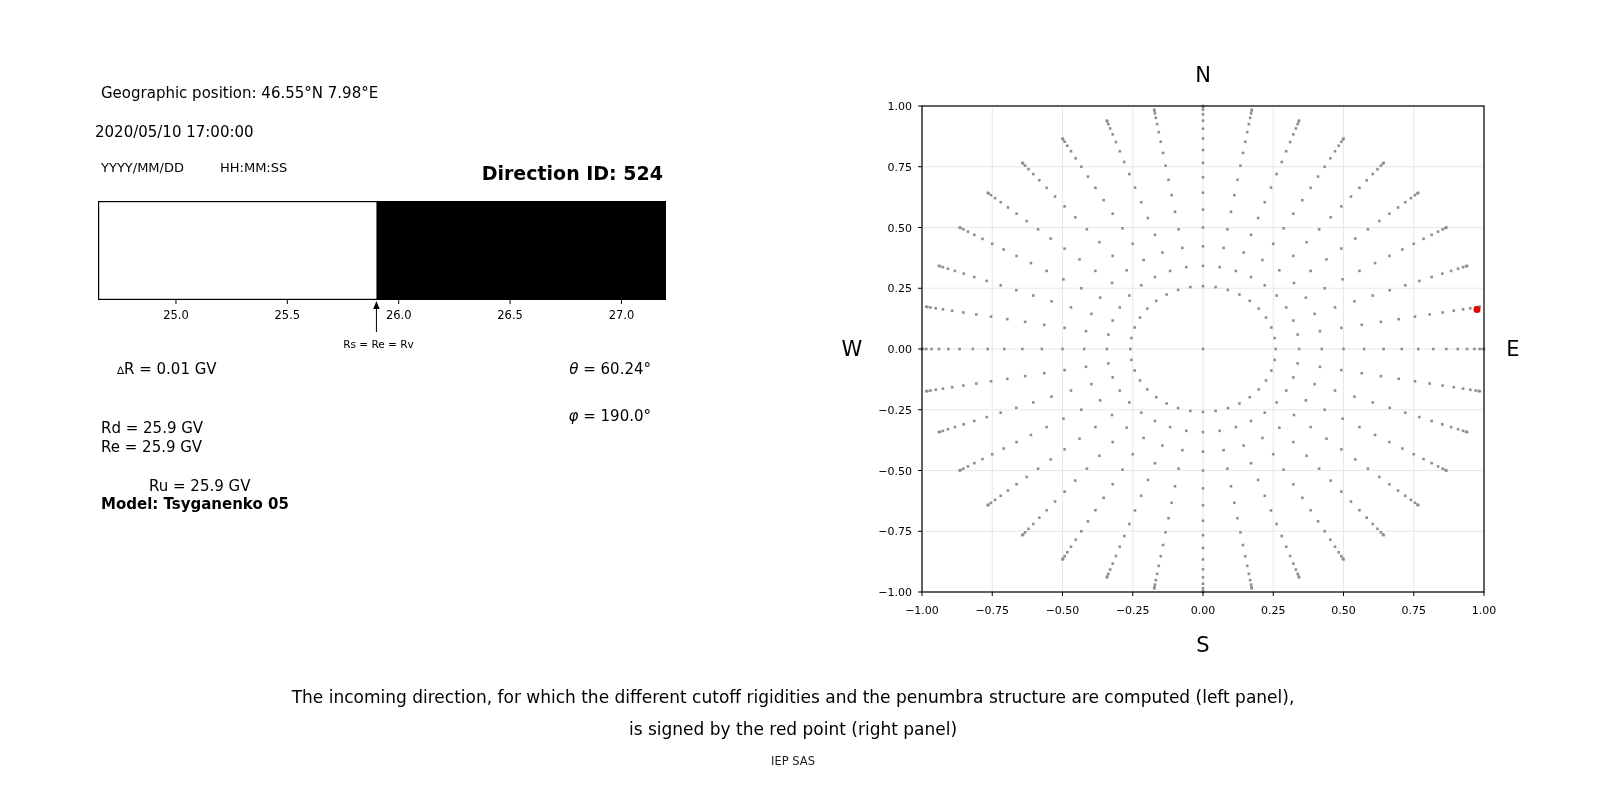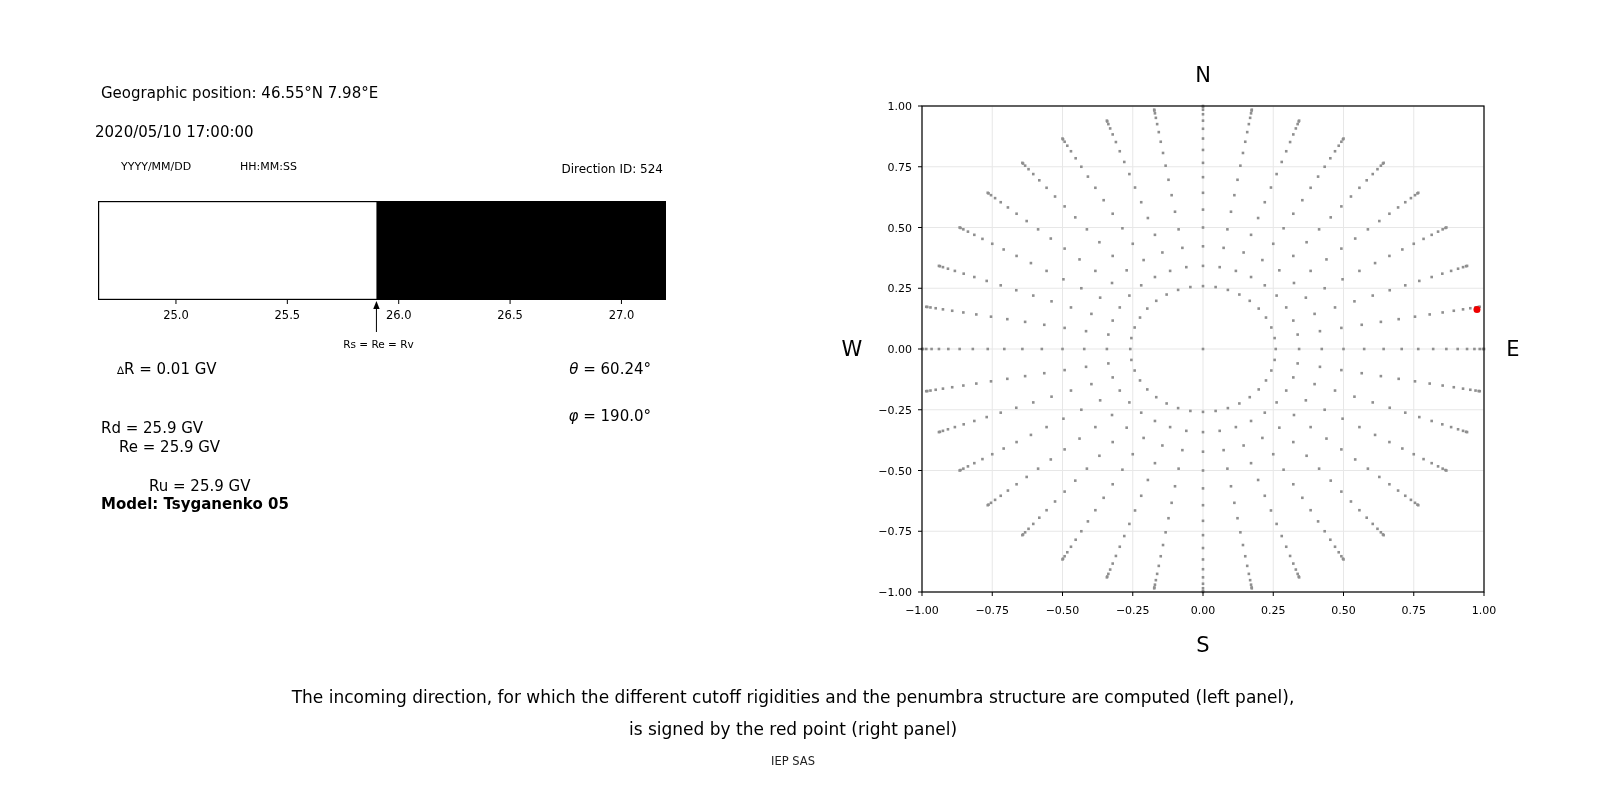--- a/index.html
+++ b/index.html
@@ -2,22 +2,22 @@
 <html><head>
 <meta charset="utf-8">
 <style>
   html,body{margin:0;padding:0;}
   body{
     width:1600px;height:800px;position:relative;background:#ffffff;
     font-family:"DejaVu Sans", sans-serif;color:#000;overflow:hidden;
   }
   .abs{position:absolute;line-height:1.15;white-space:nowrap;}
   .t15{font-size:15px;}
-  .t19{font-size:12px;}
-  .t10{font-size:11px;margin-left:20px;}
+  .t19{font-size:19px;font-weight:bold;}
+  .t10{font-size:13px;}
   .t17{font-size:17px;}
   .t11{font-size:11.5px;color:#222;}
   .msym{font-style:italic;}
   .smalldelta{font-size:10.5px;}
   .right-align{text-align:right;}
   svg{position:absolute;overflow:visible;}
   svg text{font-family:"DejaVu Sans", sans-serif;}
 </style>
 </head>
 <body>
@@ -54,21 +54,21 @@
 <div class="abs t15" style="left:117px;top:361px;">
   <span class="smalldelta">∆</span><span>R = 0.01 GV</span>
 </div>
 <div class="abs t15 right-align" style="right:949px;top:361px;">
   <span class="msym">θ</span><span> = 60.24°</span>
 </div>
 <div class="abs t15" style="left:101px;top:420px;">Rd = 25.9 GV</div>
 <div class="abs t15 right-align" style="right:949px;top:400px;margin-top:8px;">
   <span class="msym">φ</span><span> = 190.0°</span>
 </div>
-<div class="abs t15" style="left:119px;top:439px;">Re = 25.9 GV</div>
+<div class="abs t15" style="left:101px;top:439px;">Re = 25.9 GV</div>
 <div class="abs t15" style="left:101px;top:478px;margin-left:48px;">Ru = 25.9 GV</div>
 <div class="abs t15" style="left:101px;top:496px;font-weight:bold;">Model: Tsyganenko 05</div>
 
 <svg id="dirplot" style="left:780px;top:40px;" width="800" height="640" viewBox="0 0 800 640">
   <g id="dirgrid">
       <line x1="142" y1="66" x2="142" y2="552" stroke="#e7e7e7" stroke-width="1"></line>
       <line x1="212.25" y1="66" x2="212.25" y2="552" stroke="#e7e7e7" stroke-width="1"></line>
       <line x1="282.5" y1="66" x2="282.5" y2="552" stroke="#e7e7e7" stroke-width="1"></line>
       <line x1="352.75" y1="66" x2="352.75" y2="552" stroke="#e7e7e7" stroke-width="1"></line>
       <line x1="423" y1="66" x2="423" y2="552" stroke="#e7e7e7" stroke-width="1"></line>

